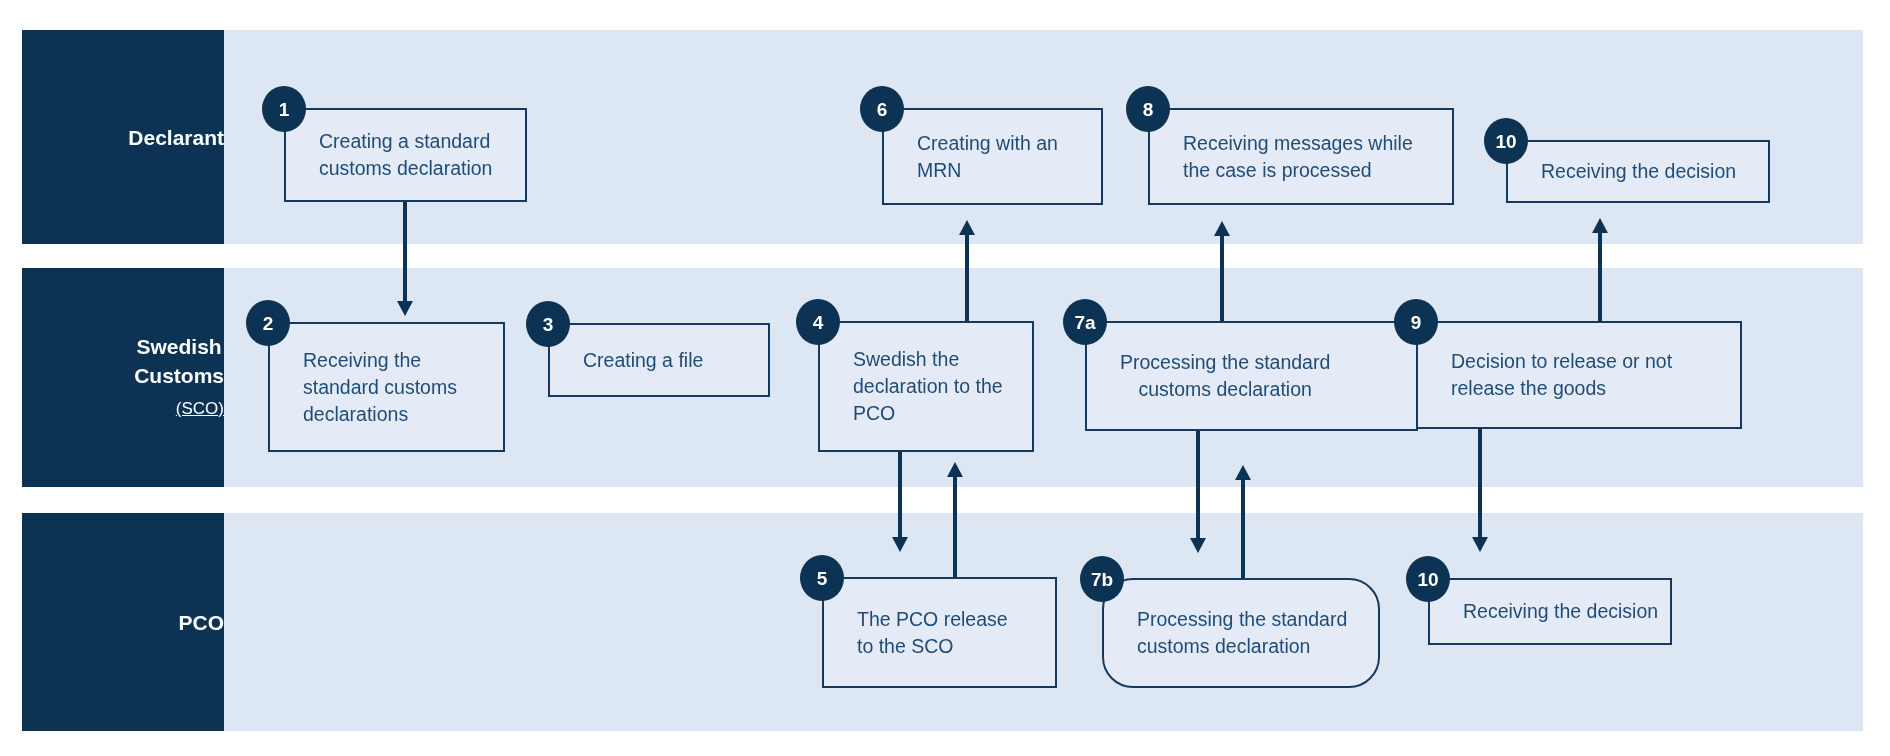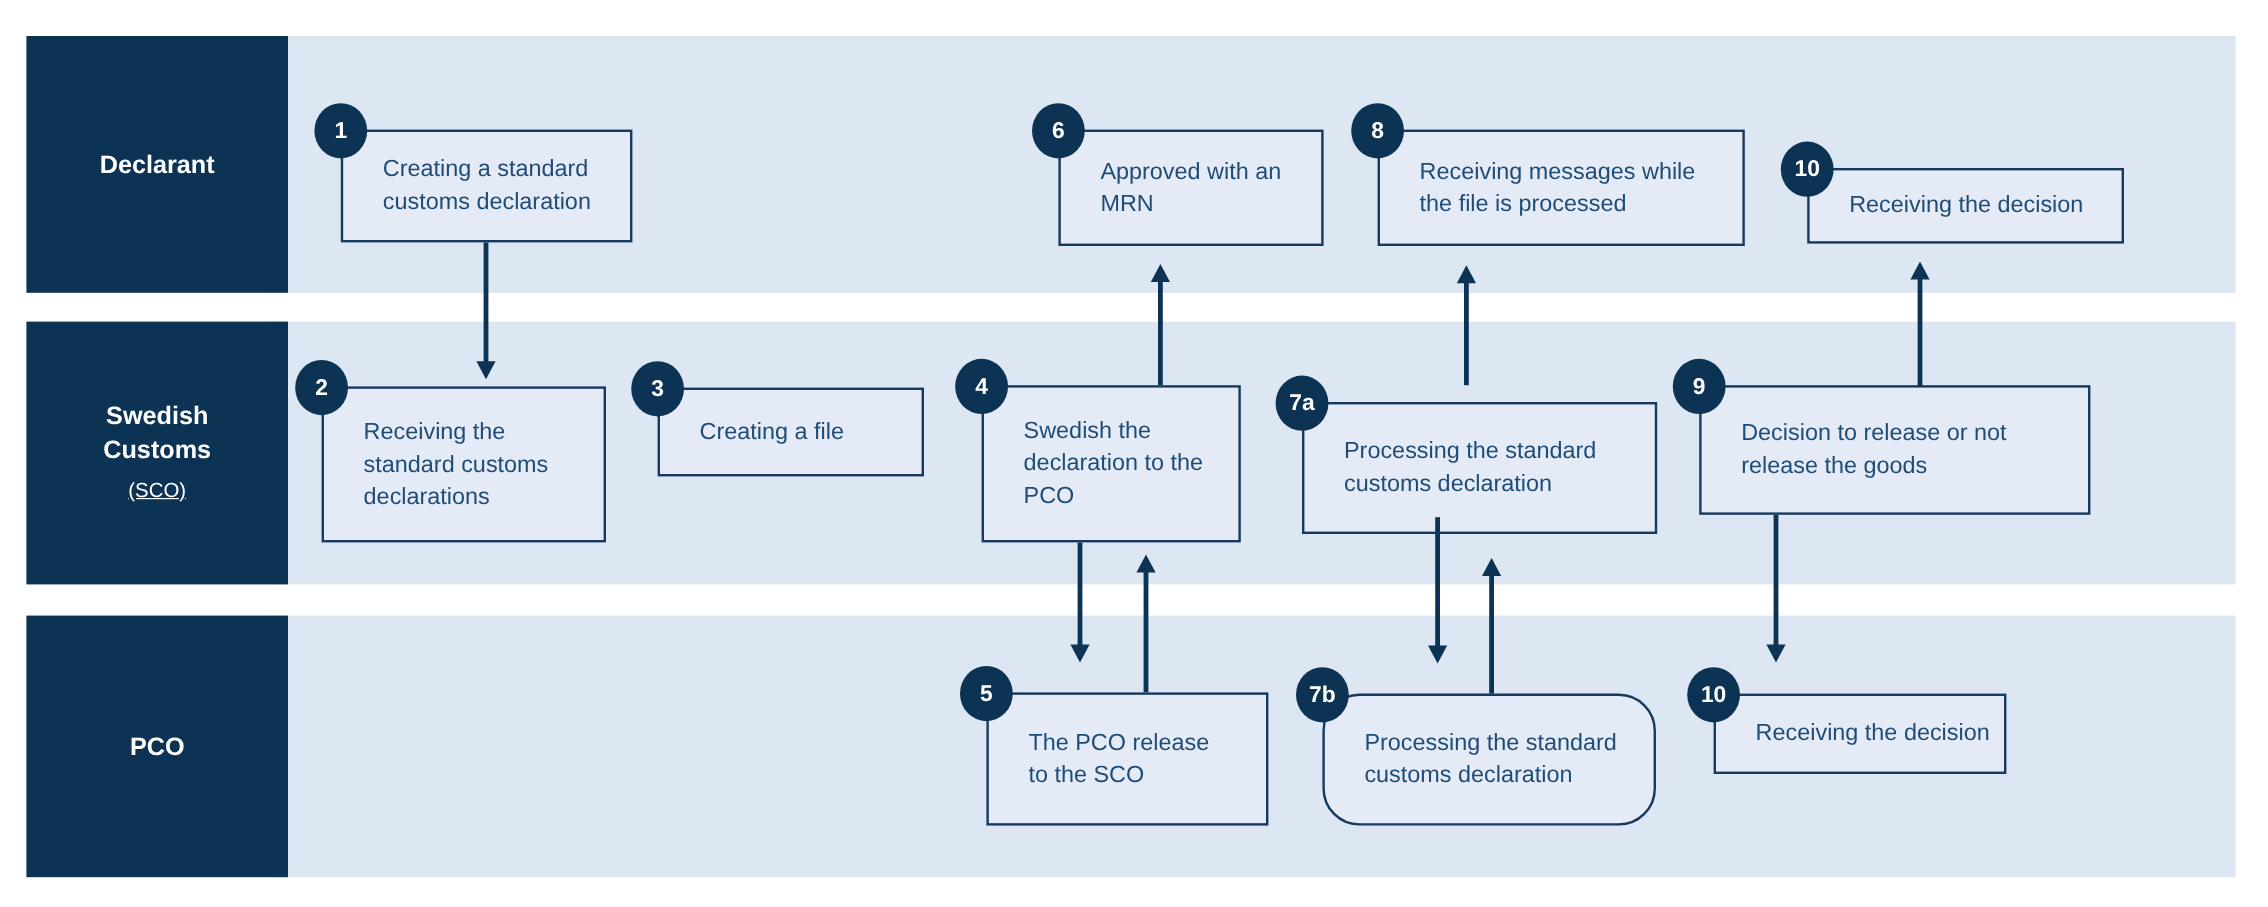--- a/index.html
+++ b/index.html
@@ -10,22 +10,22 @@
     --box-bg:#e5ebf6;
     --gap:#ffffff;
   }
   html,body{margin:0;padding:0;background:#ffffff;}
   .canvas{
     position:relative;width:1890px;height:756px;background:#ffffff;overflow:hidden;
     font-family:"Liberation Sans", sans-serif;
   }
   .lane{position:absolute;left:22px;width:1841px;}
   .lane-label{
-    position:absolute;left:0;top:0;bottom:0;width:218px;background:var(--navy);
-    display:flex;flex-direction:column;align-items:center;justify-content:center;
+    position:absolute;left:0;top:0;bottom:0;width:202px;background:var(--navy);
+    display:flex;flex-direction:column;align-items:flex-end;justify-content:center;
     color:#ffffff;text-align:center;
   }
   .lane-label .main{font-weight:bold;font-size:21px;line-height:29px;white-space:pre-line;}
   .lane-label .sub{font-weight:normal;font-size:17px;line-height:29px;margin-top:4px;text-decoration:underline;}
   .lane-body{position:absolute;left:202px;right:0;top:0;bottom:0;background:var(--lane-bg);}
   .step{
     position:absolute;background:var(--box-bg);border:2px solid var(--border);
     display:flex;align-items:center;box-sizing:border-box;
     color:var(--text);font-size:19.5px;line-height:27px;
   }
@@ -97,40 +97,40 @@
   </div>
 
   <div class="step" style="left:822px;top:577px;width:235px;height:111px;">
     <span class="badge">5</span>
     <span class="txt">The PCO release
 to the SCO</span>
   </div>
 
   <div class="step" style="left:882px;top:108px;width:221px;height:97px;">
     <span class="badge">6</span>
-    <span class="txt">Approved with an
+    <span class="txt">Creating with an
 MRN</span>
   </div>
 
-  <div class="step" style="left:1085px;top:335px;width:296px;height:110px;">
+  <div class="step" style="left:1085px;top:321px;width:333px;height:110px;text-align:center;">
     <span class="badge">7a</span>
     <span class="txt">Processing the standard
 customs declaration</span>
   </div>
 
   <div class="step" style="left:1102px;top:578px;width:278px;height:110px;border-radius:31px;">
     <span class="badge">7b</span>
     <span class="txt">Processing the standard
 customs declaration</span>
   </div>
 
   <div class="step" style="left:1148px;top:108px;width:306px;height:97px;">
     <span class="badge">8</span>
     <span class="txt">Receiving messages while
-the file is processed</span>
+the case is processed</span>
   </div>
 
   <div class="step" style="left:1416px;top:321px;width:326px;height:108px;">
     <span class="badge">9</span>
     <span class="txt">Decision to release or not
 release the goods</span>
   </div>
 
   <div class="step" style="left:1506px;top:140px;width:264px;height:63px;">
     <span class="badge">10</span>

